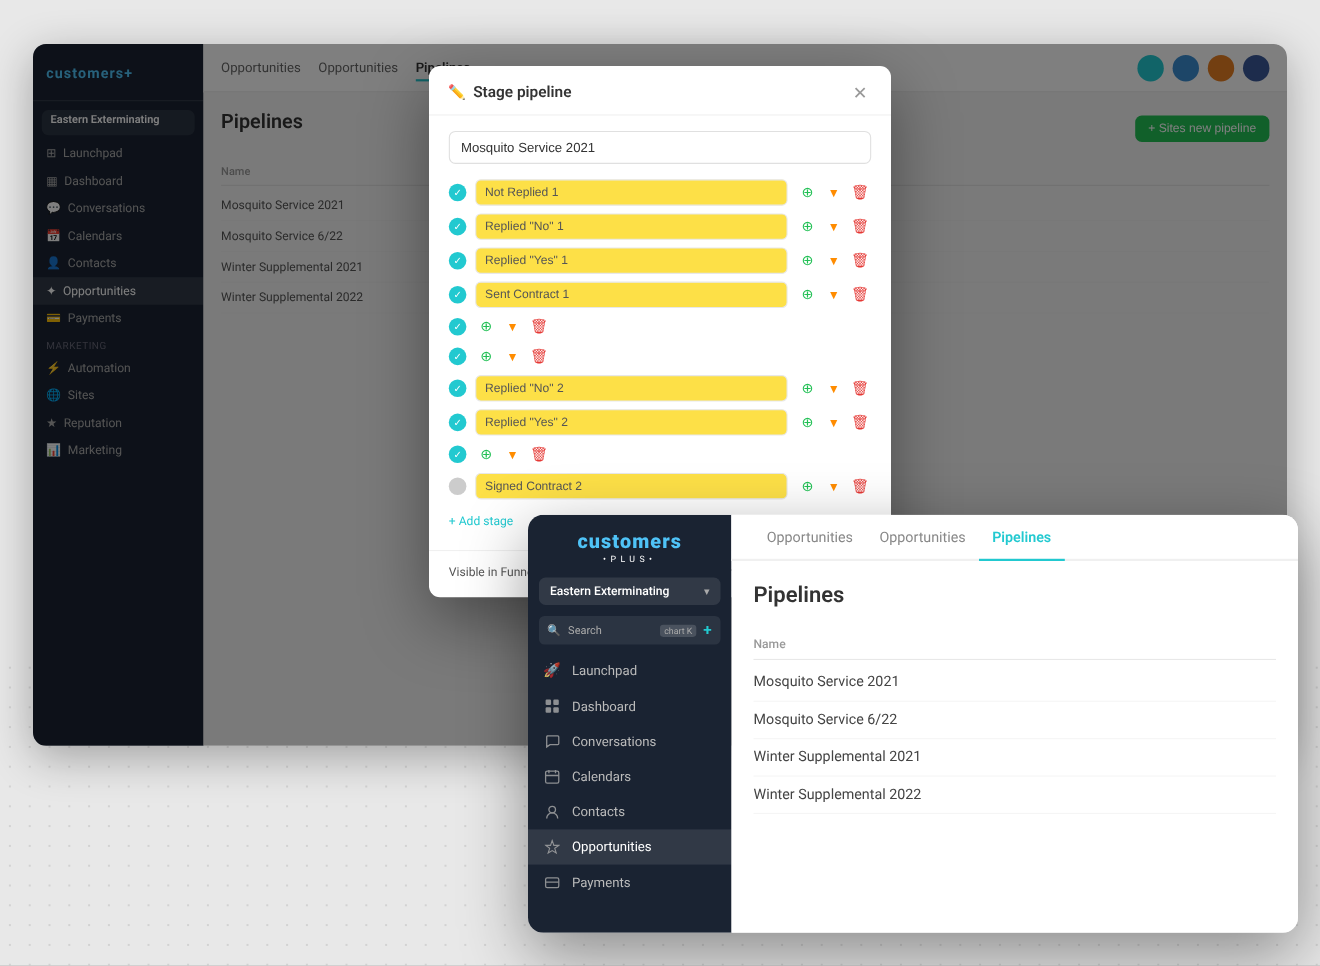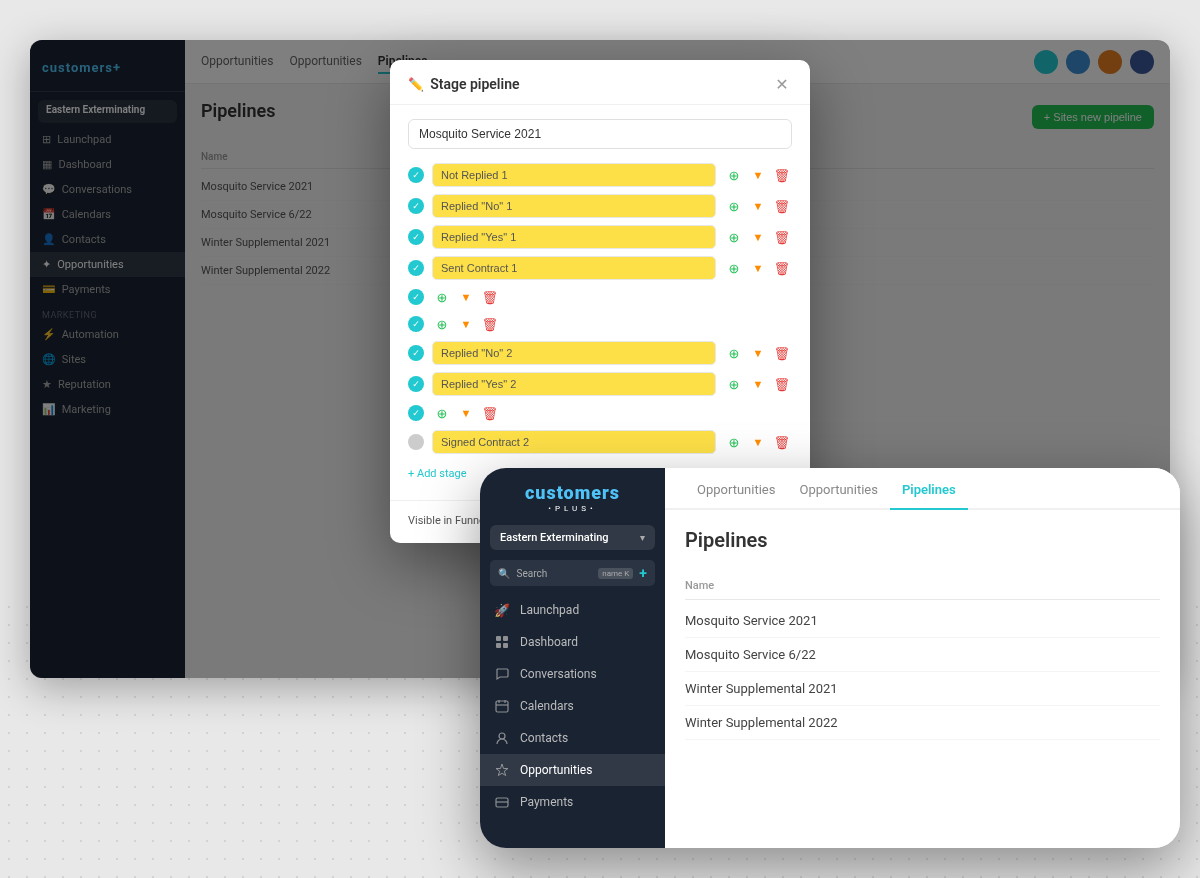--- a/index.html
+++ b/index.html
@@ -380,21 +380,21 @@
     }
 
     
     .foreground-panel {
       position: absolute;
       bottom: 30px;
       right: 20px;
       width: 700px;
       height: 380px;
       display: flex;
-      border-radius: 26px;
+      border-radius: 14px;
       overflow: hidden;
       box-shadow: 0 20px 60px rgba(0,0,0,0.4);
       z-index: 10;
     }
 
     
     .fg-sidebar {
       width: 185px;
       background: #1a2332;
       display: flex;
@@ -794,21 +794,21 @@
     </div>
 
     <div class="fg-account-selector">
       <span class="fg-account-name">Eastern Exterminating</span>
       <span class="fg-account-arrow">▾</span>
     </div>
 
     <div class="fg-search">
       <span class="fg-search-icon">🔍</span>
       <span class="fg-search-text">Search</span>
-      <span class="fg-search-shortcut">name K</span>
+      <span class="fg-search-shortcut">chart K</span>
       <span class="fg-search-add">+</span>
     </div>
 
     <div class="fg-nav-item">
       <span class="fg-nav-icon">🚀</span>
       <span>Launchpad</span>
     </div>
     <div class="fg-nav-item">
       <span class="fg-nav-icon">
         <svg width="14" height="14" viewBox="0 0 14 14" fill="none">

